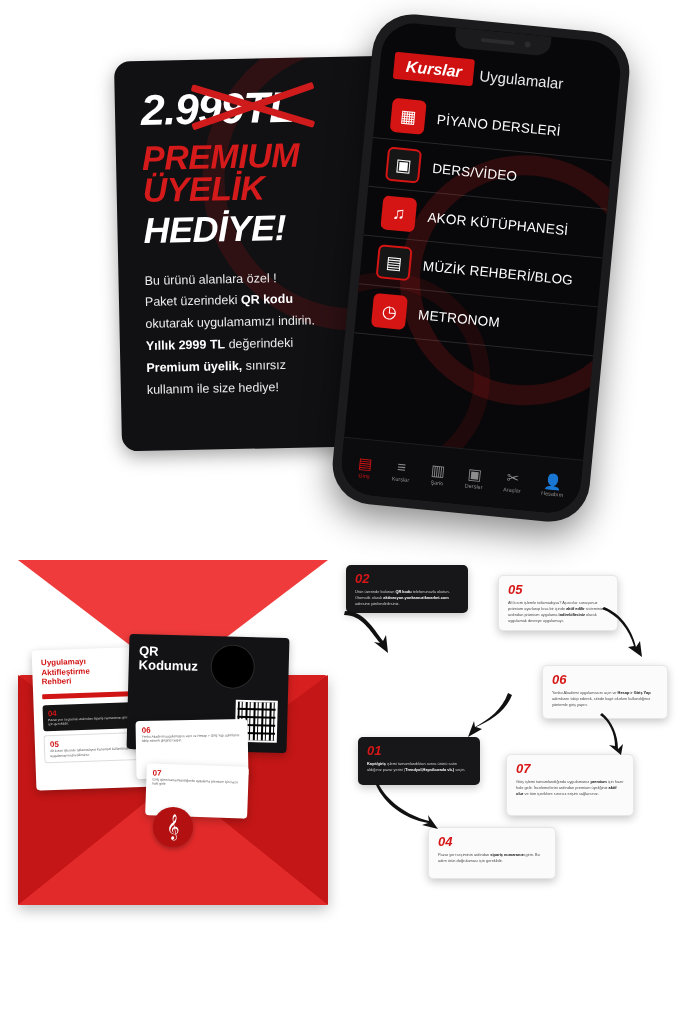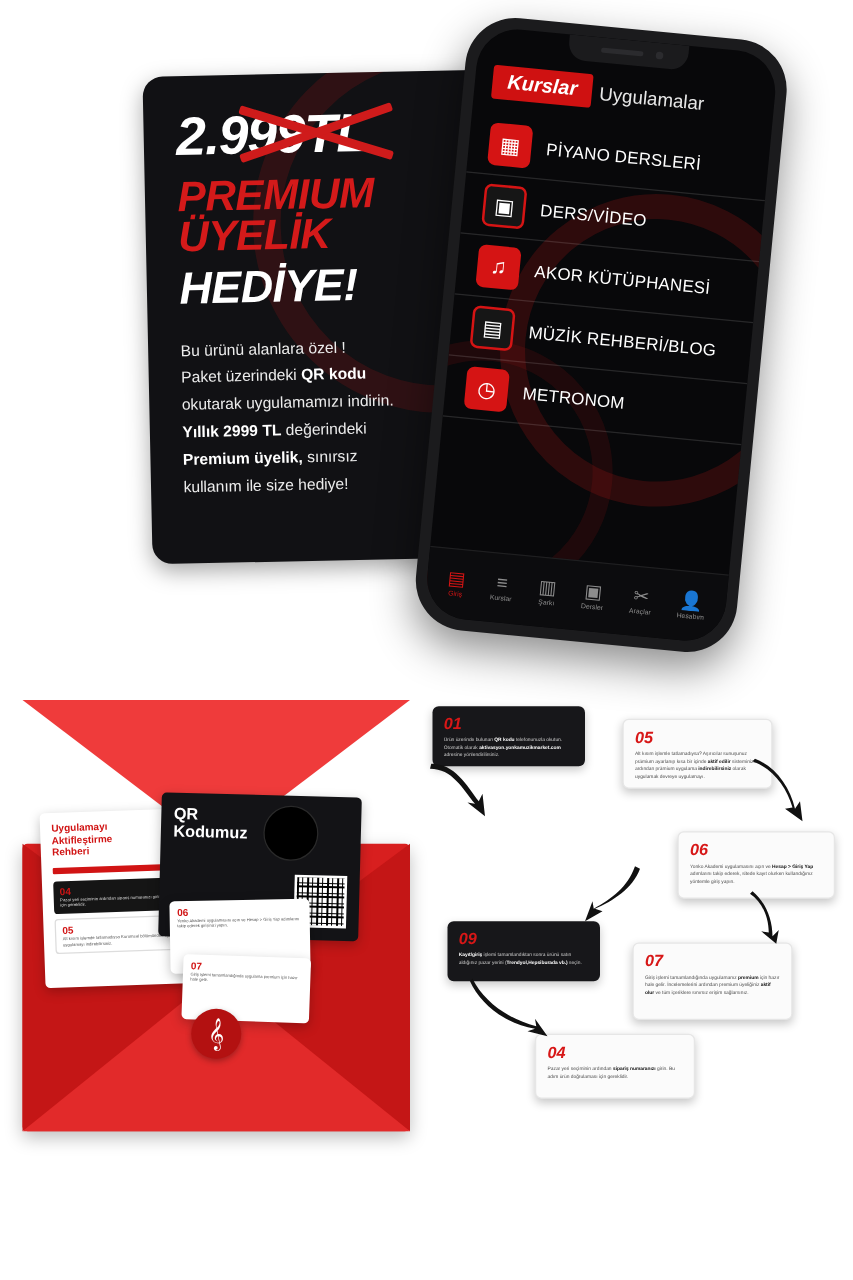--- a/index.html
+++ b/index.html
@@ -356,29 +356,29 @@
         <div class="x">Giriş işlemi tamamlandığında uygulama premium için hazır hale gelir.</div>
       </div>
 
       <div class="env-flapL"></div>
       <div class="env-flapR"></div>
       <div class="env-bottom"></div>
       <div class="seal">𝄞</div>
     </div>
 
     <div class="step dark s1">
+      <div class="num">02</div>
+      <div class="txt">
+        <span>Ürün üzerinde bulunan </span><b>QR kodu</b><span> telefonunuzla okutun. Otomatik olarak </span><b>aktivasyon.yonkamuzikmarket.com</b><span> adresine yönlendirilirsiniz.</span>
+      </div>
+    </div>
+
+
+    <div class="step dark s3">
       <div class="num">01</div>
-      <div class="txt">
-        <span>Ürün üzerinde bulunan </span><b>QR kodu</b><span> telefonunuzla okutun. Otomatik olarak </span><b>aktivasyon.yonkamuzikmarket.com</b><span> adresine yönlendirilirsiniz.</span>
-      </div>
-    </div>
-
-
-    <div class="step dark s3">
-      <div class="num">09</div>
       <div class="txt">
         <b>Kayıt/giriş</b><span> işlemi tamamlandıktan sonra ürünü satın aldığınız pazar yerini (</span><b>Trendyol,Hepsiburada vb.)</b><span> seçin.</span>
       </div>
     </div>
 
     <div class="step light s4">
       <div class="num">04</div>
       <div class="txt">
         <span>Pazar yeri seçiminin ardından </span><b>sipariş numaranızı</b><span> girin. Bu adım ürün doğrulaması için gereklidir.</span>
       </div>

